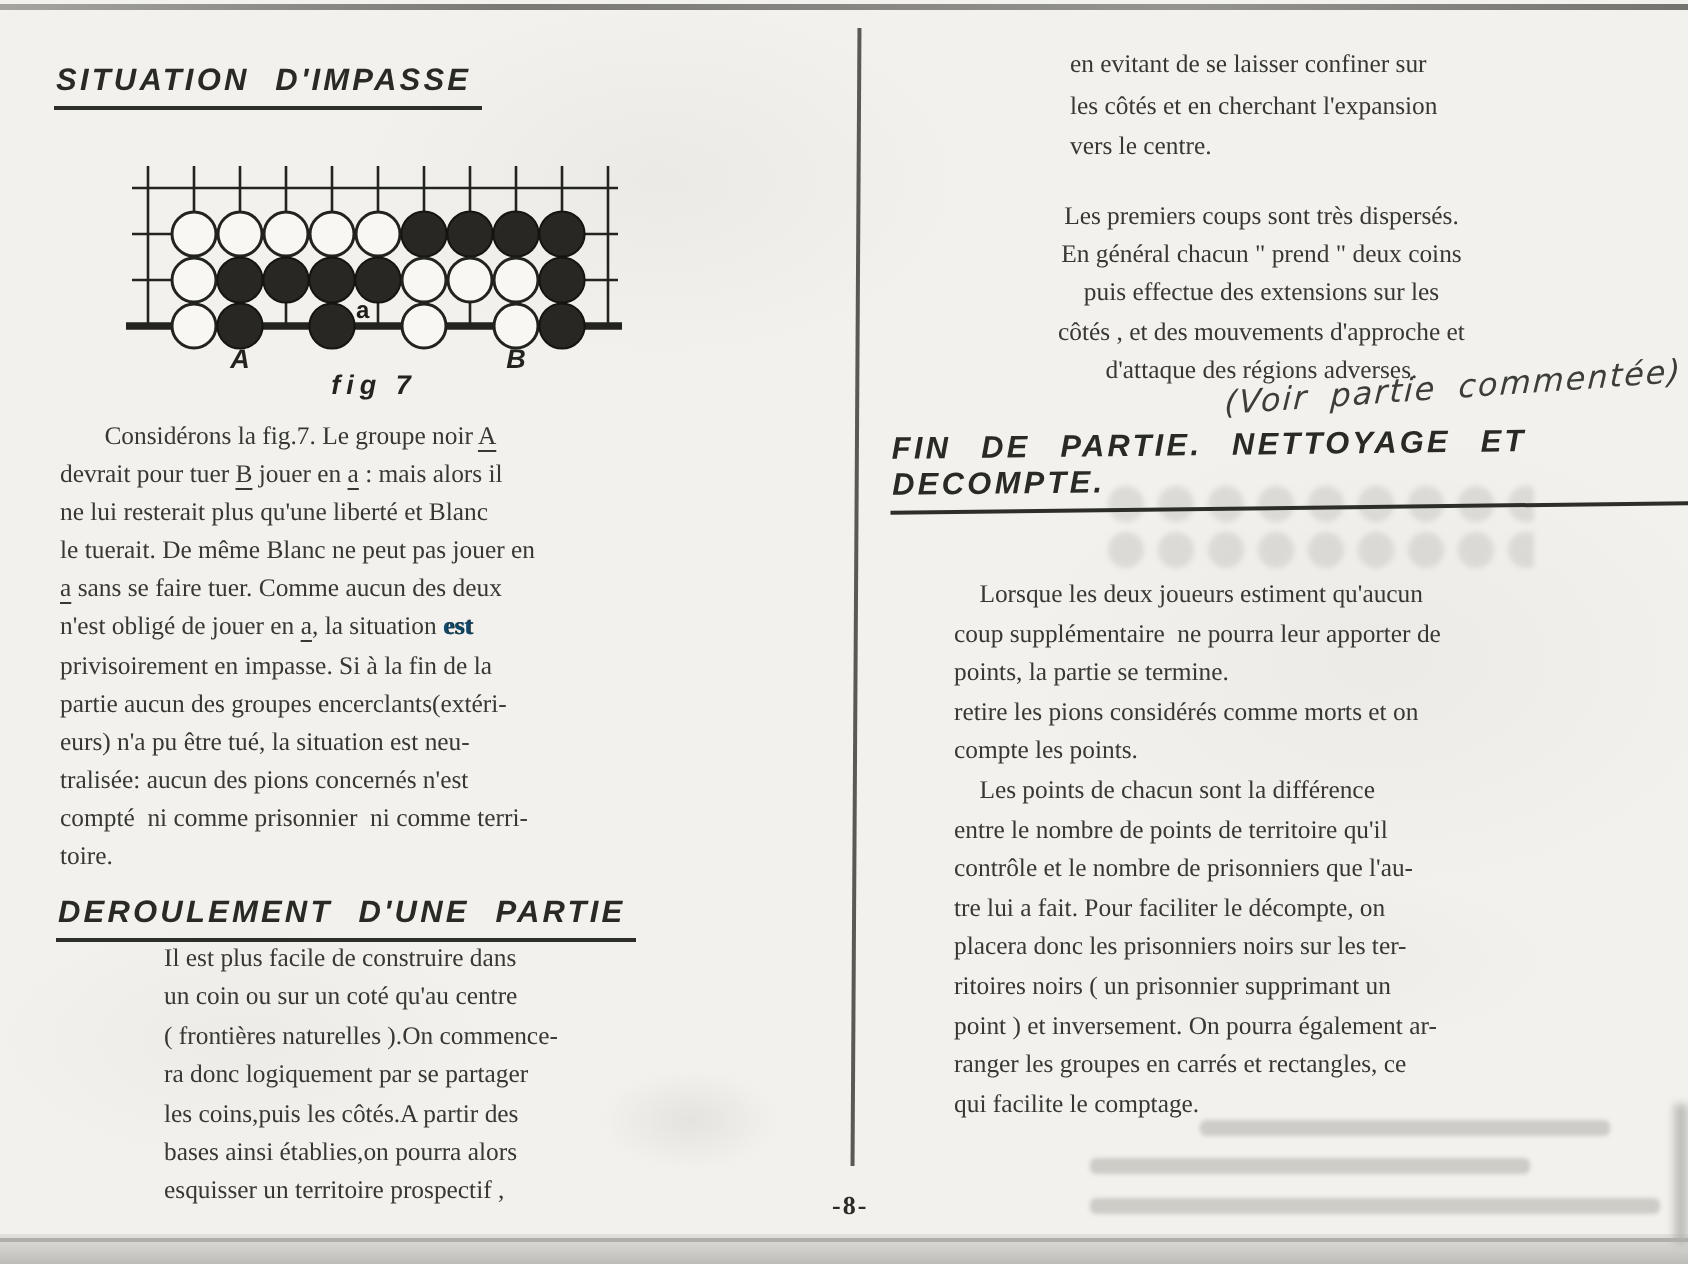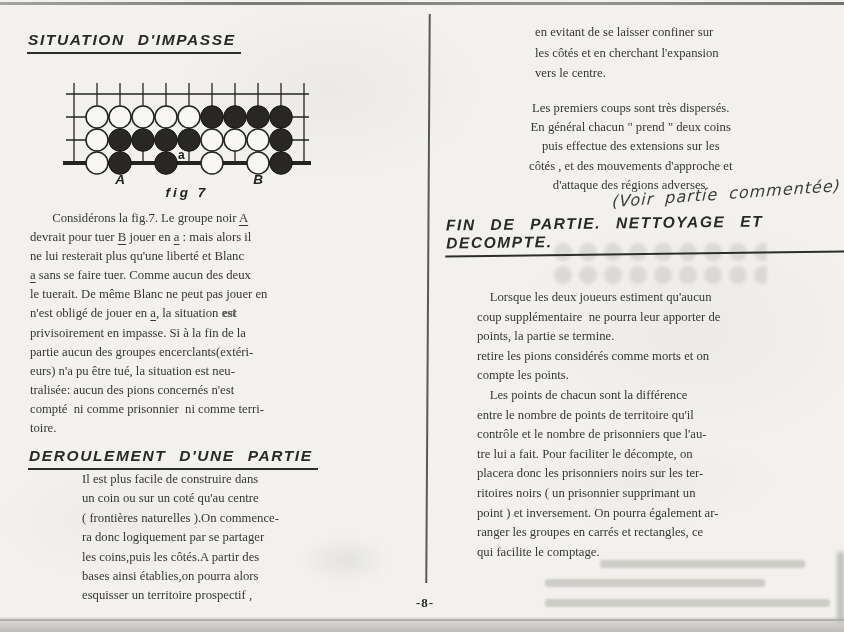--- a/index.html
+++ b/index.html
@@ -11,21 +11,21 @@
       radial-gradient(ellipse 180px 90px at 120px 520px, rgba(60,60,55,.03), transparent 70%),
       radial-gradient(ellipse 200px 70px at 640px 480px, rgba(60,60,55,.03), transparent 70%),
       #f2f1ed;
     font-family:"DejaVu Sans Mono","Liberation Mono",monospace;
     color:#33332f;
   }
   .abs{position:absolute;}
   .mono{font-family:Liberation Serif, serif;font-size:12.7px;color:#373733;}
   .tl{white-space:pre;}
   .tl .u{text-decoration:underline;text-underline-offset:2.5px;}
-  .tl b{font-weight:bold;color:#737373;text-shadow:.5px 0 0 #1e1e1b;}
+  .tl b{font-weight:bold;color:#0c4a6e;text-shadow:.5px 0 0 #1e1e1b;}
   .head{
     display:inline-block;
     font-family:"Liberation Sans","DejaVu Sans",sans-serif;
     font-style:italic;font-weight:bold;font-size:15.5px;color:#292926;
     letter-spacing:1.6px;word-spacing:7px;
     border-bottom:2.2px solid #2d2d2a;padding:0 5px 3px 1px;
   }
   .topline{left:0;top:2px;width:844px;height:3px;background:linear-gradient(90deg,#969692,#63635f 30%,#84847f 70%,#5c5c58);opacity:.85;}
   .divider{left:427px;top:14px;width:1.6px;height:569px;background:#33332f;opacity:.8;transform:rotate(.35deg);}
   .bottomband{left:0;top:617px;width:844px;height:15px;background:linear-gradient(180deg,#e2e1dd,#bdbcb8);}
@@ -107,22 +107,22 @@
     <circle cx="220" cy="82" r="11.3" fill="#282724" stroke="#15150f" stroke-width="1"></circle>
     <text x="59" y="103" font-size="13.5" font-weight="bold" font-style="italic" fill="#23231f" text-anchor="middle" letter-spacing="0">A</text>
     <text x="197" y="103" font-size="13.5" font-weight="bold" font-style="italic" fill="#23231f" text-anchor="middle" letter-spacing="0">B</text>
     <text x="126" y="116" font-size="13.5" font-weight="bold" font-style="italic" fill="#23231f" text-anchor="middle" letter-spacing="3">fig 7</text>
   </svg>
 
 <div class="abs mono" style="left:30px;top:209px;line-height:19.1px;">
     <div class="tl">       Considérons la fig.7. Le groupe noir <span class="u">A</span></div>
     <div class="tl">devrait pour tuer <span class="u">B</span> jouer en <span class="u">a</span> : mais alors il</div>
     <div class="tl">ne lui resterait plus qu'une liberté et Blanc</div>
+    <div class="tl">le tuerait. De même Blanc ne peut pas jouer en</div>
     <div class="tl"><span class="u">a</span> sans se faire tuer. Comme aucun des deux</div>
-    <div class="tl">le tuerait. De même Blanc ne peut pas jouer en</div>
     <div class="tl">n'est obligé de jouer en <span class="u">a</span>, la situation <b>est</b></div>
     <div class="tl">privisoirement en impasse. Si à la fin de la</div>
     <div class="tl">partie aucun des groupes encerclants(extéri-</div>
     <div class="tl">eurs) n'a pu être tué, la situation est neu-</div>
     <div class="tl">tralisée: aucun des pions concernés n'est</div>
     <div class="tl">compté  ni comme prisonnier  ni comme terri-</div>
     <div class="tl">toire.</div>
   </div>
 
 <div class="abs" style="left:28px;top:446px;text-align:right;">

